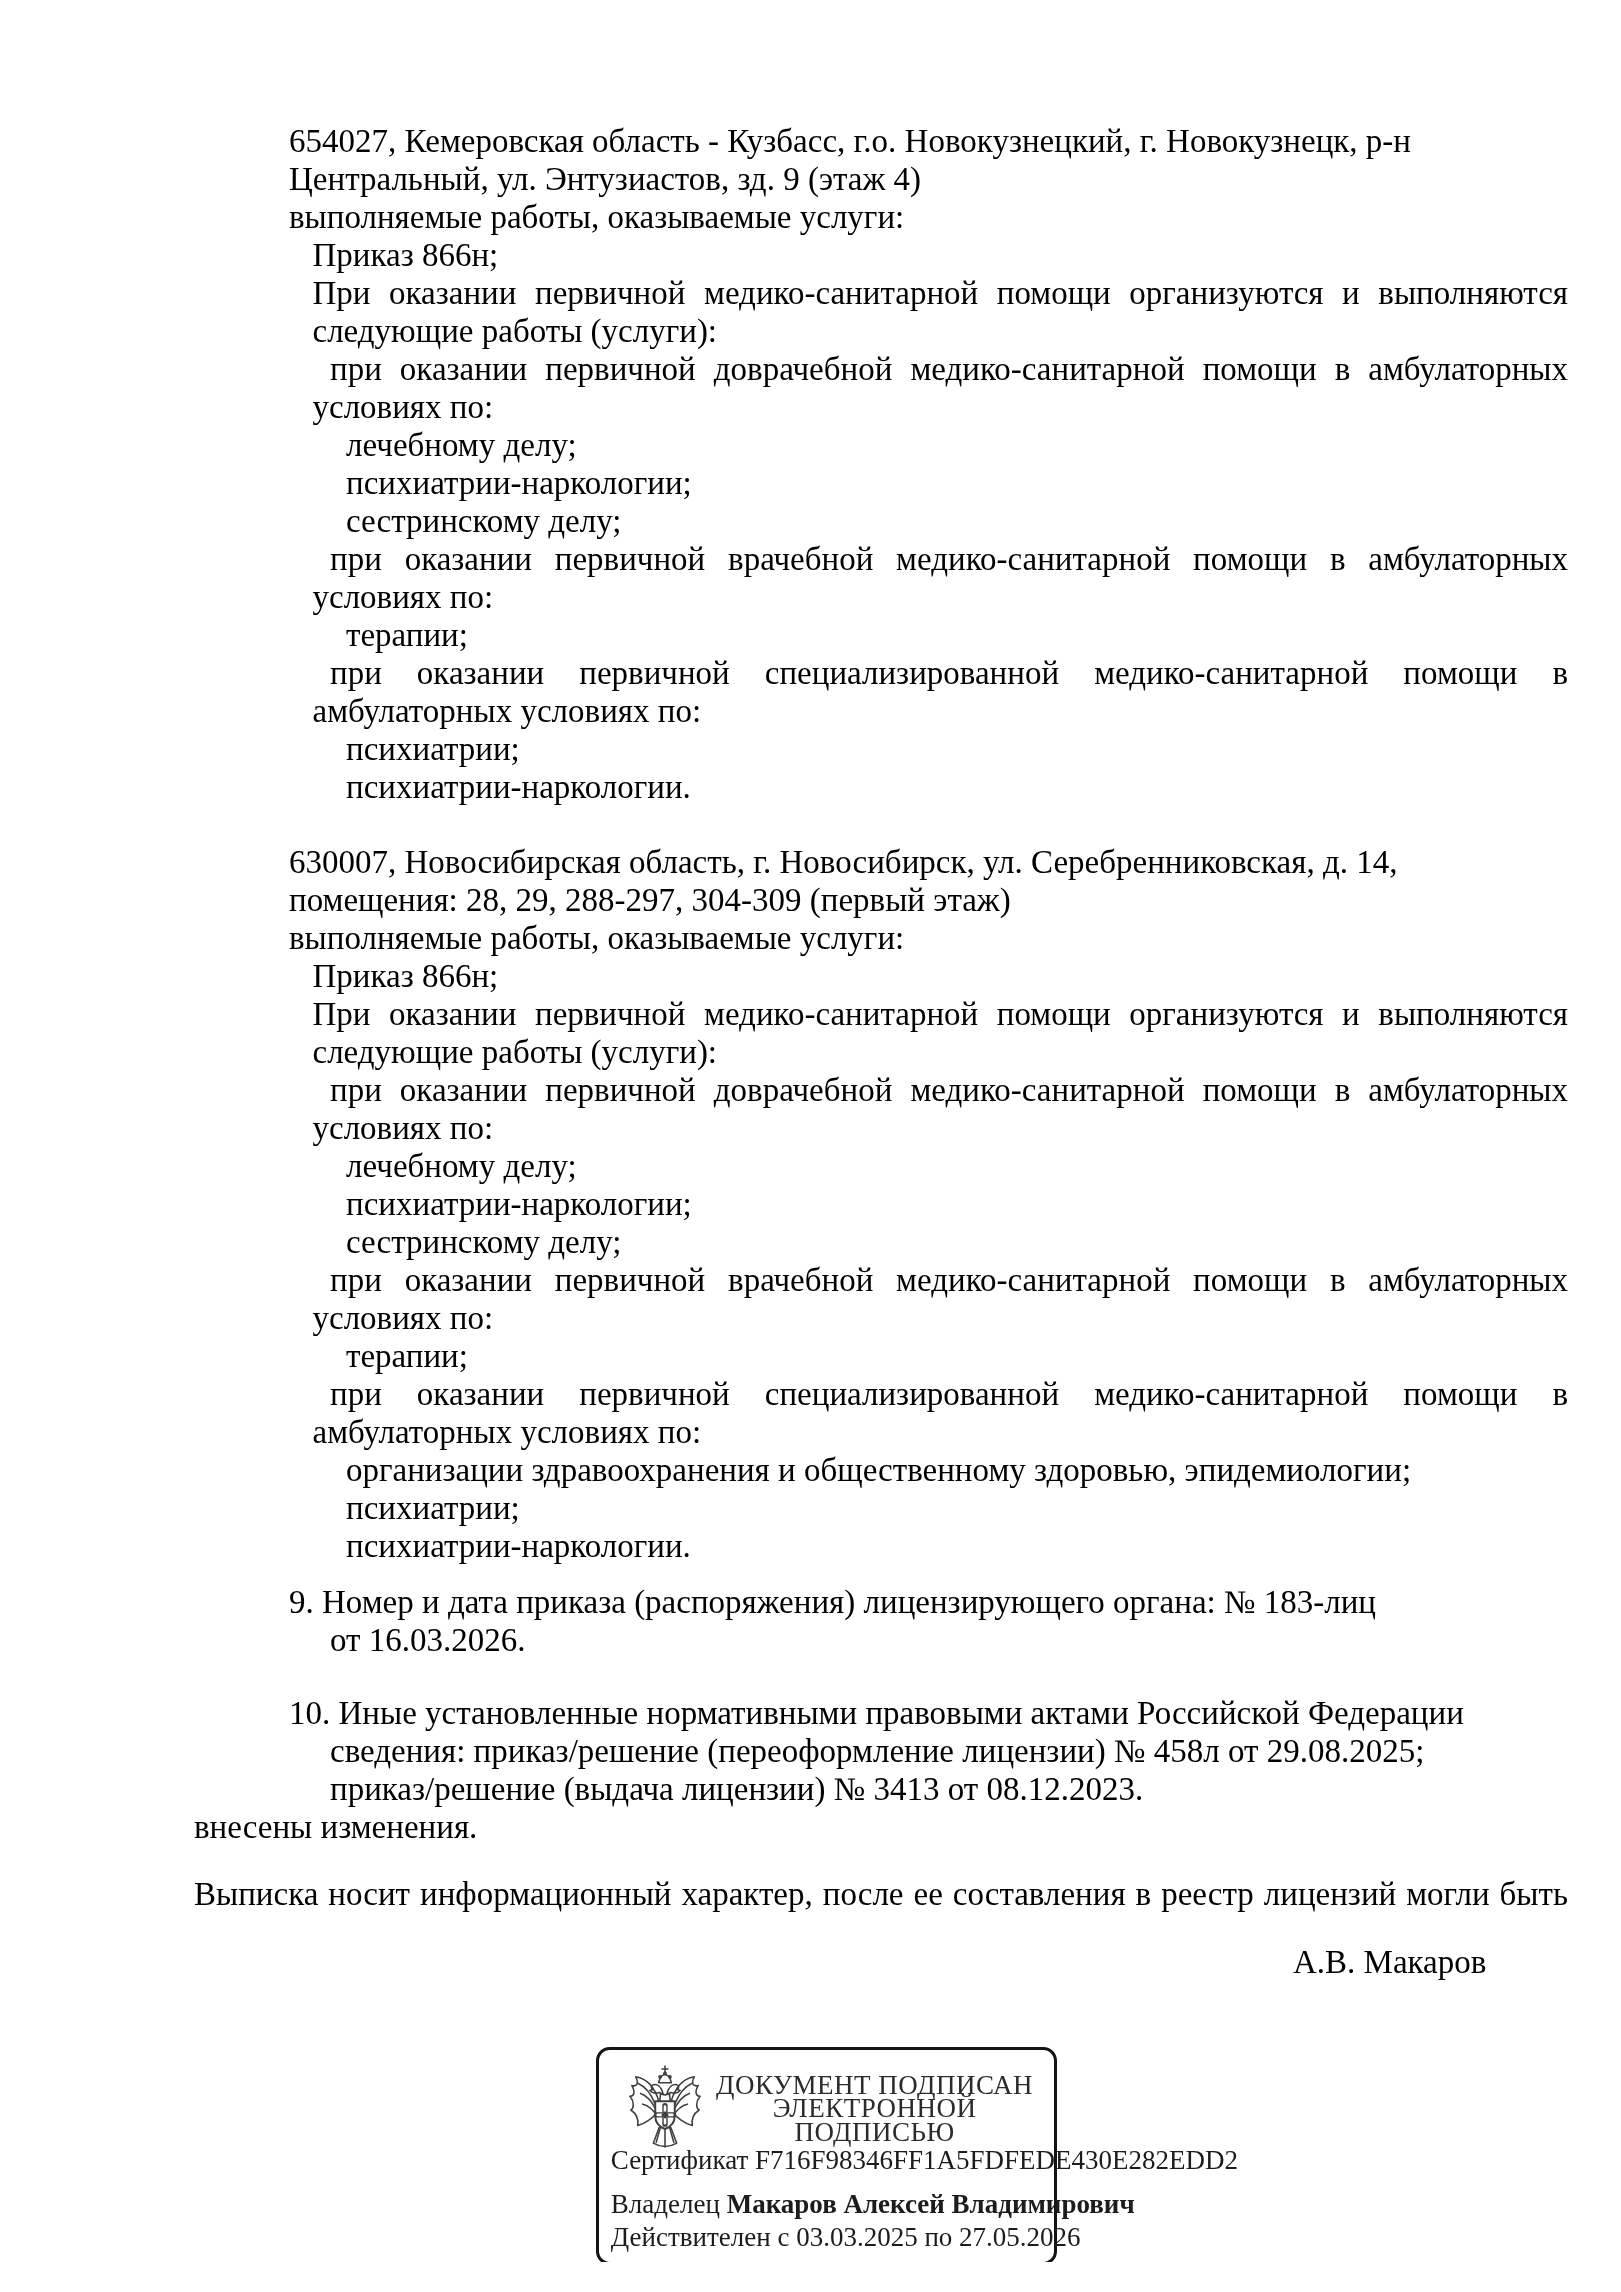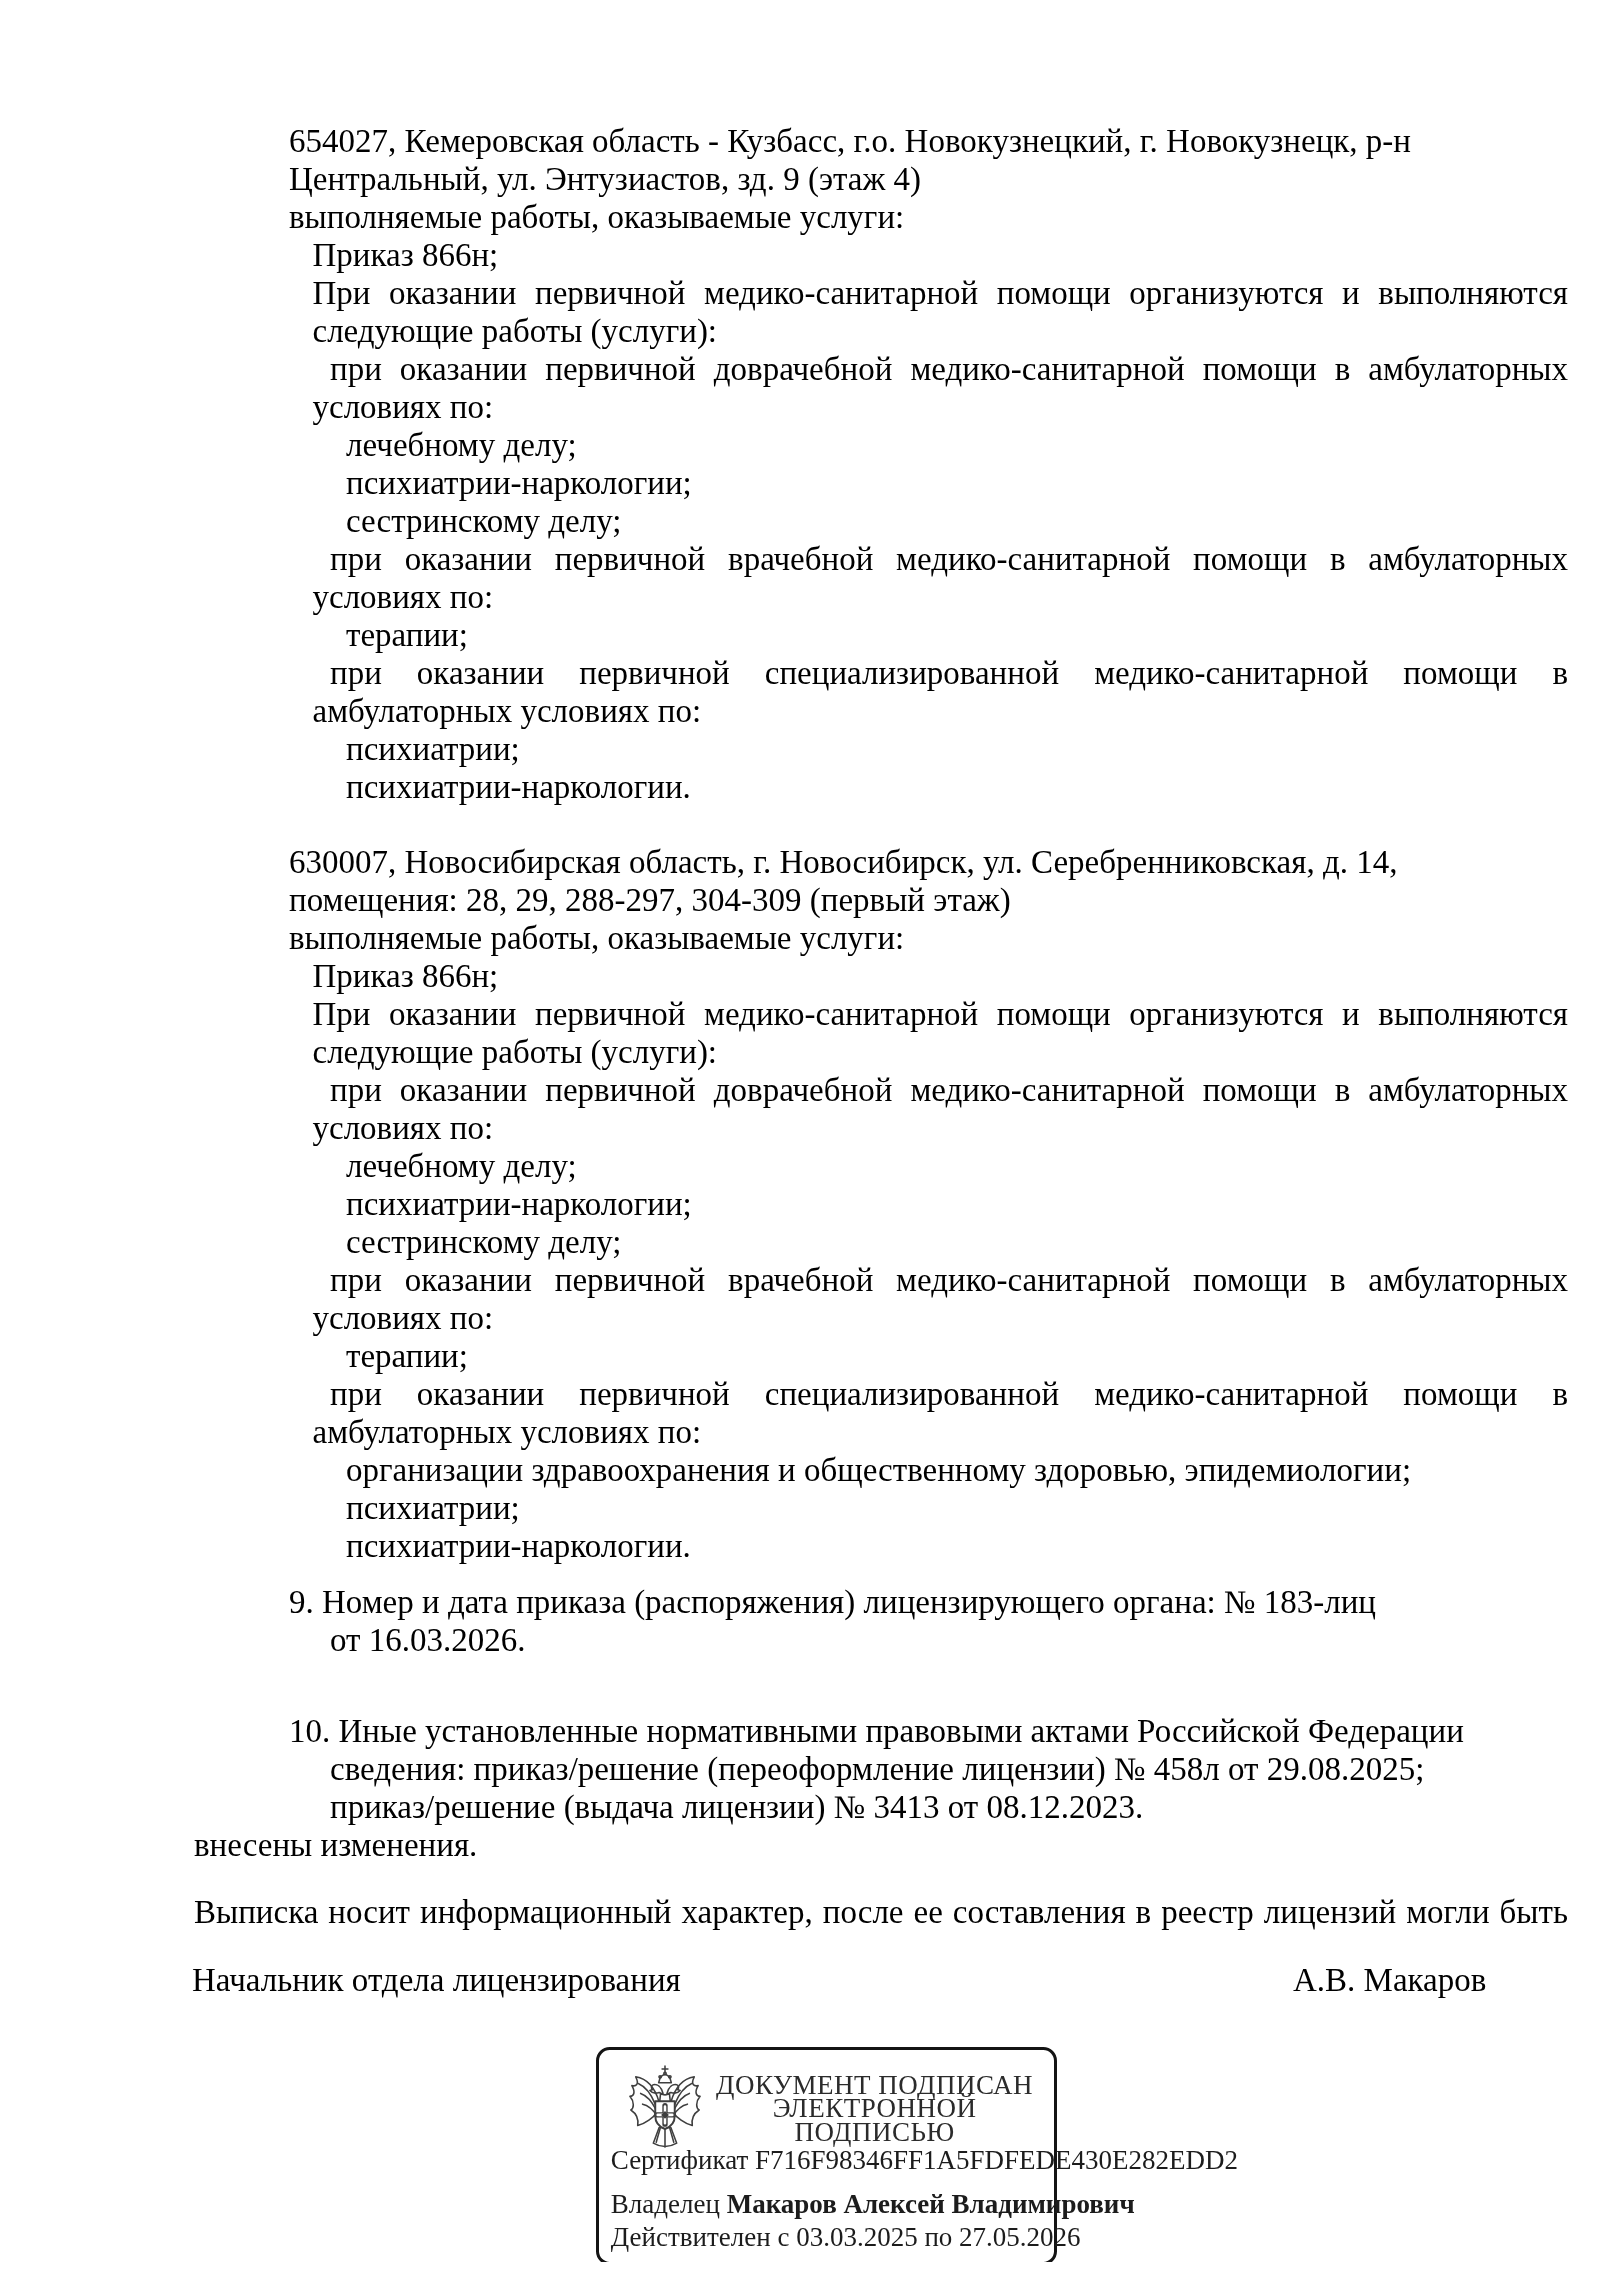--- a/index.html
+++ b/index.html
@@ -82,27 +82,26 @@
       <div class="ln c-c just">при оказании первичной врачебной медико-санитарной помощи в амбулаторных</div>
       <div class="ln c-b">условиях по:</div>
       <div class="ln c-d">терапии;</div>
       <div class="ln c-c just">при оказании первичной специализированной медико-санитарной помощи в</div>
       <div class="ln c-b">амбулаторных условиях по:</div>
       <div class="ln c-d">организации здравоохранения и общественному здоровью, эпидемиологии;</div>
       <div class="ln c-d">психиатрии;</div>
       <div class="ln c-d">психиатрии-наркологии.</div>
       <div class="ln c-a" style="margin-top: 17.6px;">9. Номер и дата приказа (распоряжения) лицензирующего органа: № 183-лиц</div>
       <div class="ln c-c">от 16.03.2026.</div>
-      <div class="ln c-a" style="margin-top: 53px;">10. Иные установленные нормативными правовыми актами Российской Федерации</div>
+      <div class="ln c-a" style="margin-top: 35px;">10. Иные установленные нормативными правовыми актами Российской Федерации</div>
       <div class="ln c-c">сведения: приказ/решение (переоформление лицензии) № 458л от 29.08.2025;</div>
       <div class="ln c-c">приказ/решение (выдача лицензии) № 3413 от 08.12.2023.</div>
       <div class="ln c-e">внесены изменения.</div>
       <div class="ln c-e just" style="margin-top: 29px;">Выписка носит информационный характер, после ее составления в реестр лицензий могли быть</div>
       <div class="sig-row">
-      <span class="sig-left">Начальник отдела лицензирования</span>
       <span class="sig-right">А.В. Макаров</span>
     </div>
   </div>
 
   <div class="stamp">
     <svg class="eagle" viewBox="0 0 80 92" fill="none" stroke="#3f3f3f" stroke-width="1.6" stroke-linejoin="round" stroke-linecap="round">
 
       <path d="M40 1 V8 M37 4 H43"></path>
 
       <path d="M35 13 Q40 6 45 13 L46.5 18 H33.5 Z"></path>

